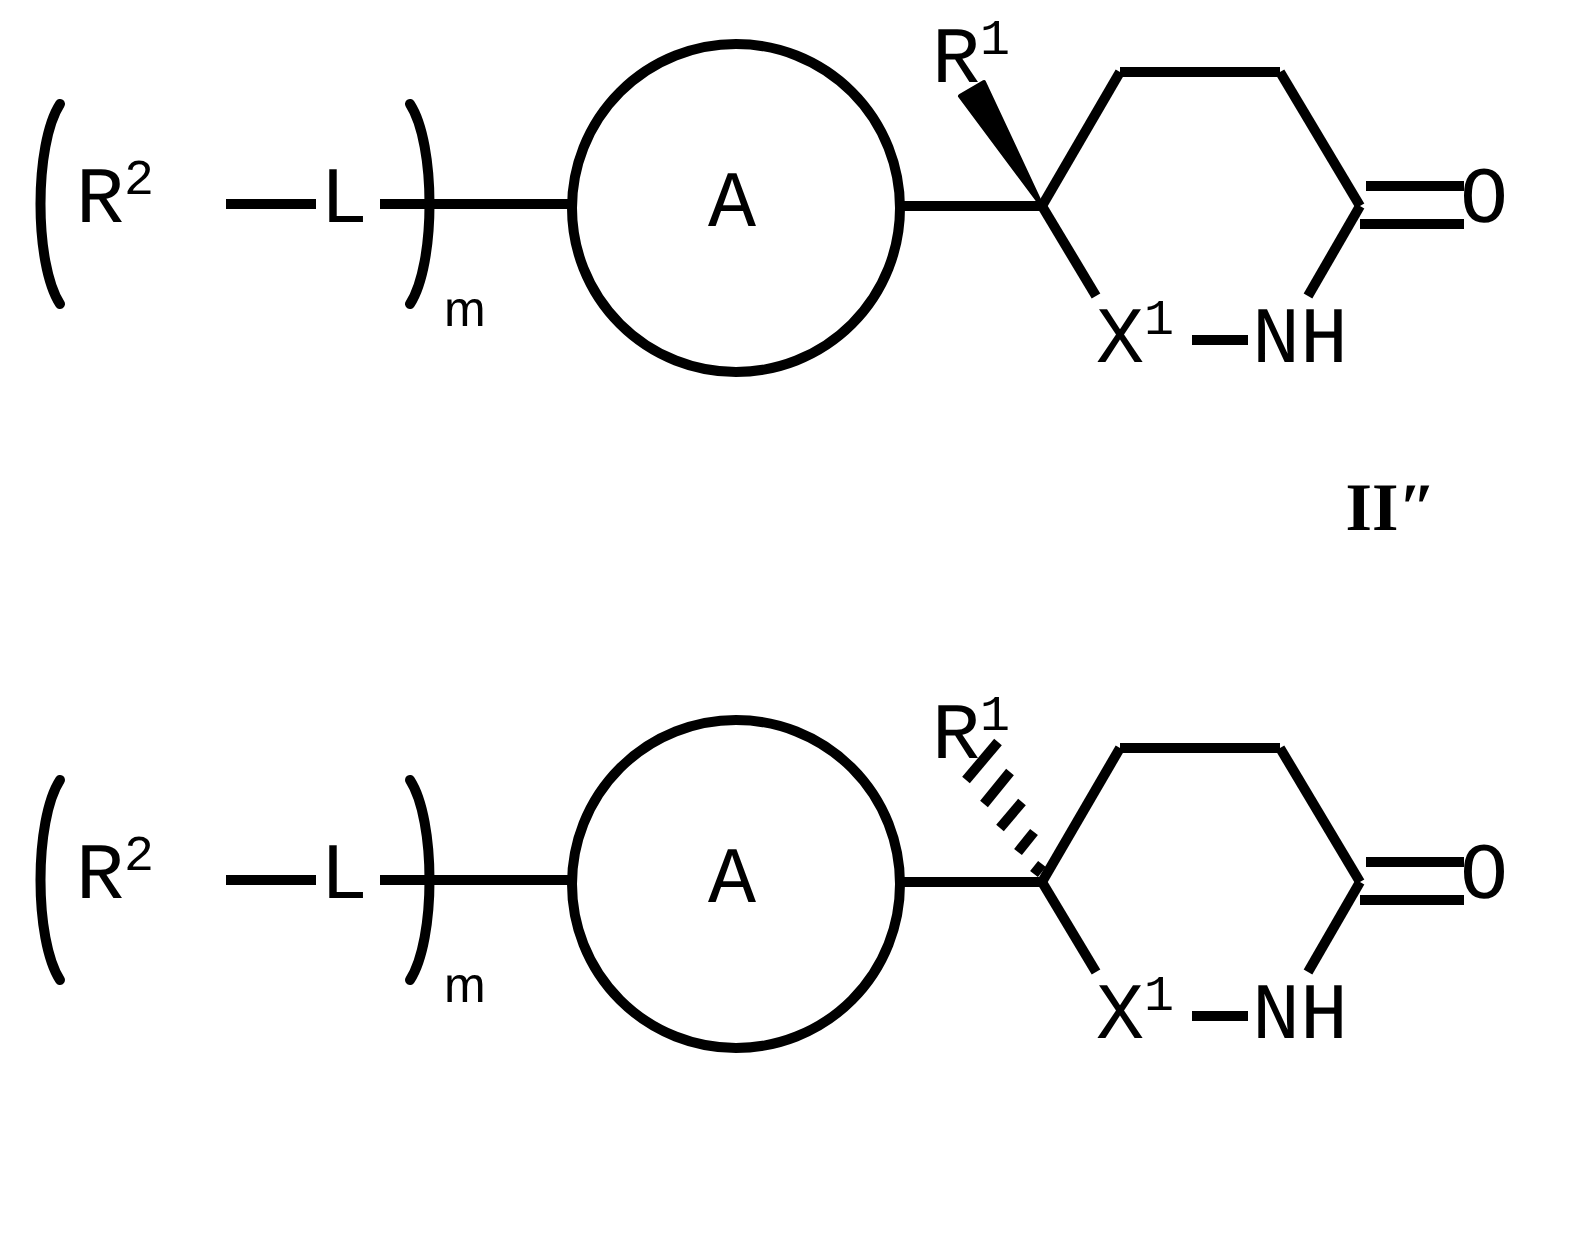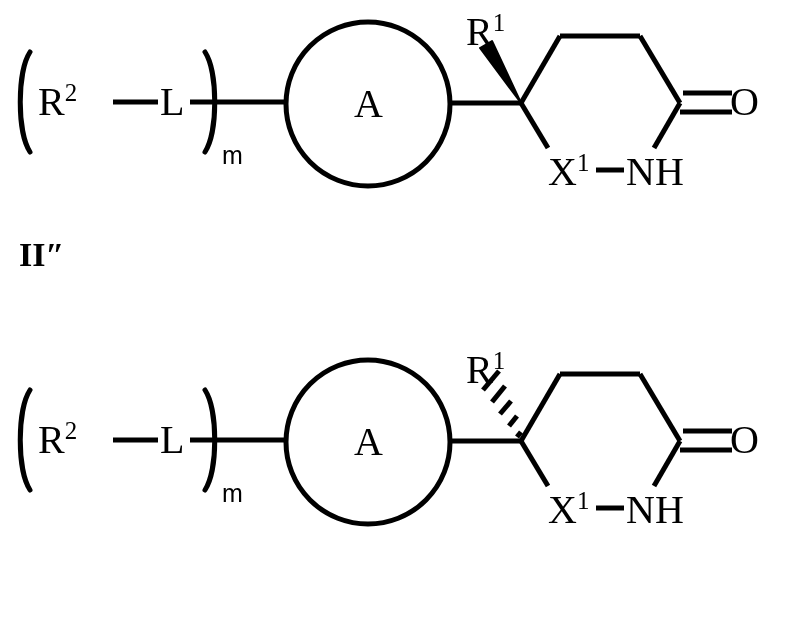--- a/index.html
+++ b/index.html
@@ -33,21 +33,21 @@
     position: absolute;
     left: 0;
     top: 0;
     width: 787px;
     height: 300px;
     overflow: visible;
   }
 
   .atom-label {
     position: absolute;
-    font-family: Liberation Serif, serif;
+    font-family: Liberation Mono, monospace;
     font-size: 40px;
     color: #000000;
     line-height: 1;
     white-space: nowrap;
     user-select: none;
   }
   .atom-label sup {
     font-size: 25px;
     line-height: 0;
     vertical-align: baseline;
@@ -66,21 +66,21 @@
   .formula-name {
     position: absolute;
     font-family: "Liberation Serif", serif;
     font-weight: bold;
     font-size: 34px;
     color: #000000;
     line-height: 1;
     white-space: nowrap;
     user-select: none;
   }
-  #name-1 { left: 0; top: 238px; width: 718px; text-align: left; padding-left: 19px; }
+  #name-1 { left: 0; top: 238px; width: 718px; text-align: right; }
 </style>
 </head>
 <body>
 
 <div class="canvas">
 
   <div class="structure" id="structure-1">
 
     <svg class="struct-svg" viewBox="0 0 787 300">
 

